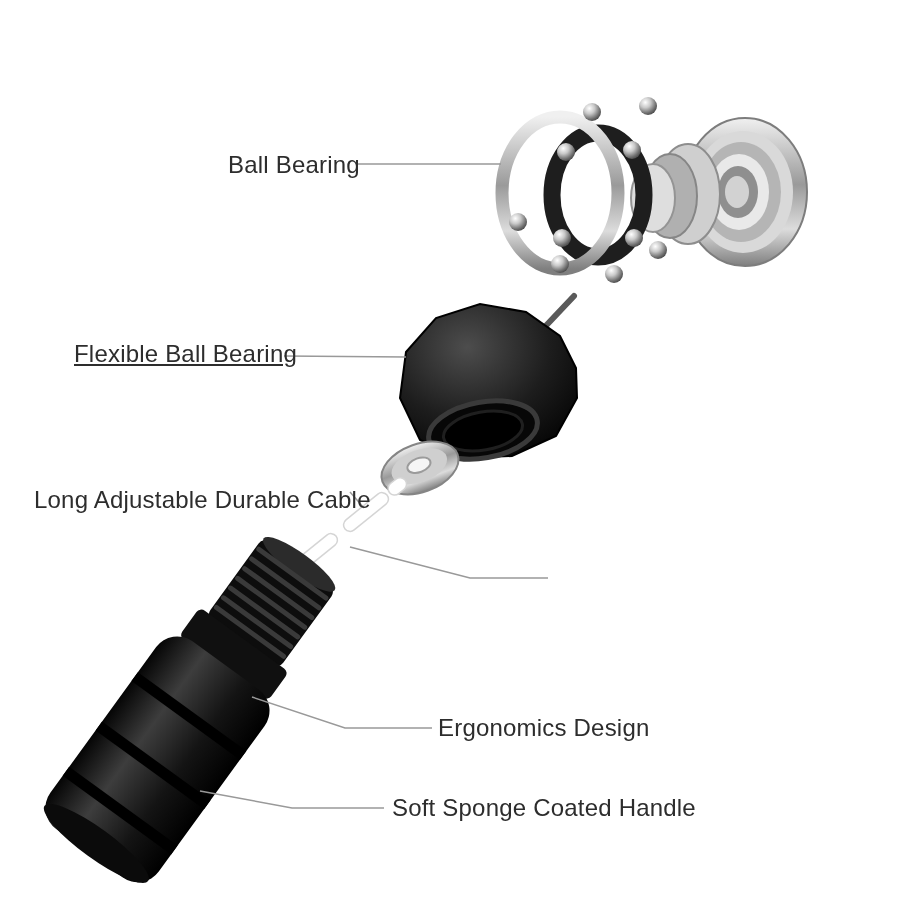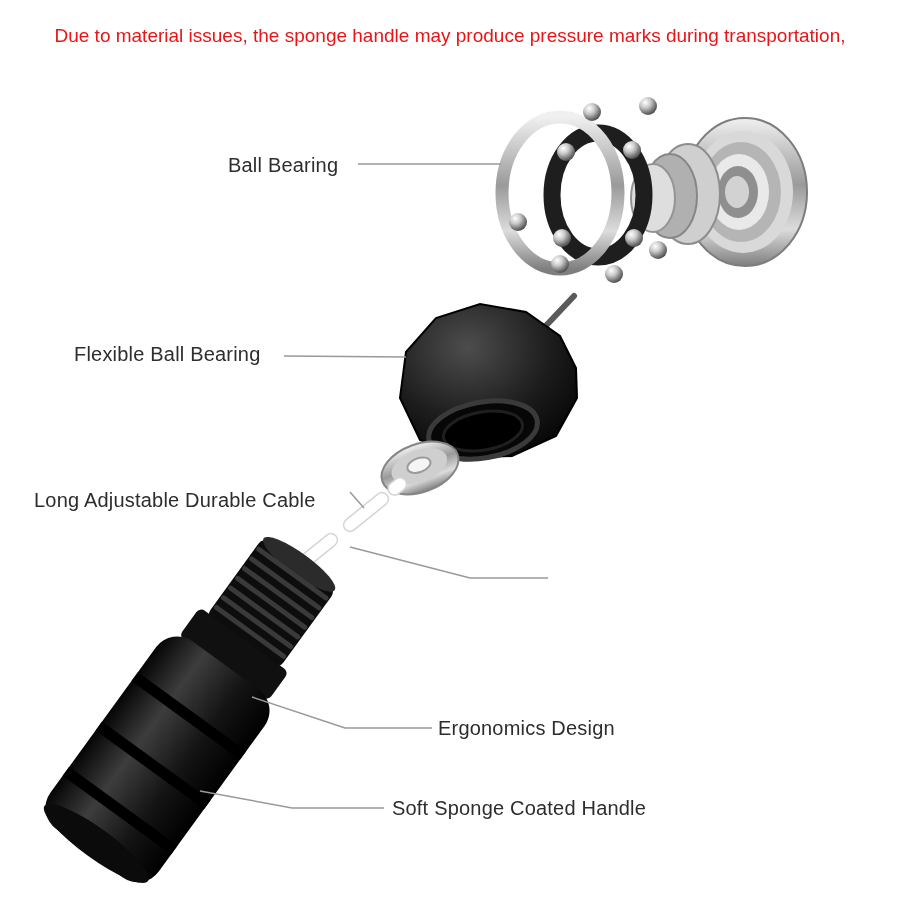--- a/index.html
+++ b/index.html
@@ -6,37 +6,36 @@
   .stage{
     position:relative;width:900px;height:900px;background:#fff;overflow:hidden;
     font-family:"Liberation Sans",sans-serif;
   }
   .disclaimer{
     position:absolute;top:20px;left:0;width:900px;text-align:center;
     color:#e81416;font-size:19px;line-height:31px;font-weight:500;white-space:nowrap;
   }
   .artwork{position:absolute;top:0;left:0;}
   .part-label{
-    position:absolute;color:#2d2d2d;font-size:20px;line-height:24px;
+    position:absolute;color:#2d2d2d;font-size:24px;line-height:24px;
     letter-spacing:.2px;white-space:nowrap;
   }
   #lbl-ball-bearing{left:228px;top:153px;}
-  #lbl-flexible{left:74px;top:342px;}
+  #lbl-flexible{left:74px;top:342px;text-decoration:underline;}
   #lbl-cable{left:34px;top:488px;}
   #lbl-adjuster{left:556px;top:566px;}
   #lbl-ergonomics{left:438px;top:716px;}
   #lbl-sponge{left:392px;top:796px;}
 </style>
 </head>
 <body>
 
 <div class="stage">
 
   <div class="disclaimer">
-    <div>Due to material issues, the sponge handle may produce pressure marks during transportation,</div>
   </div>
 
   <svg class="artwork" width="900" height="900" viewBox="0 0 900 900">
     <defs>
       <radialGradient id="ballGrad" cx="35%" cy="30%" r="75%">
         <stop offset="0%" stop-color="#ffffff"></stop>
         <stop offset="40%" stop-color="#c9c9c9"></stop>
         <stop offset="80%" stop-color="#6e6e6e"></stop>
         <stop offset="100%" stop-color="#474747"></stop>
       </radialGradient>

